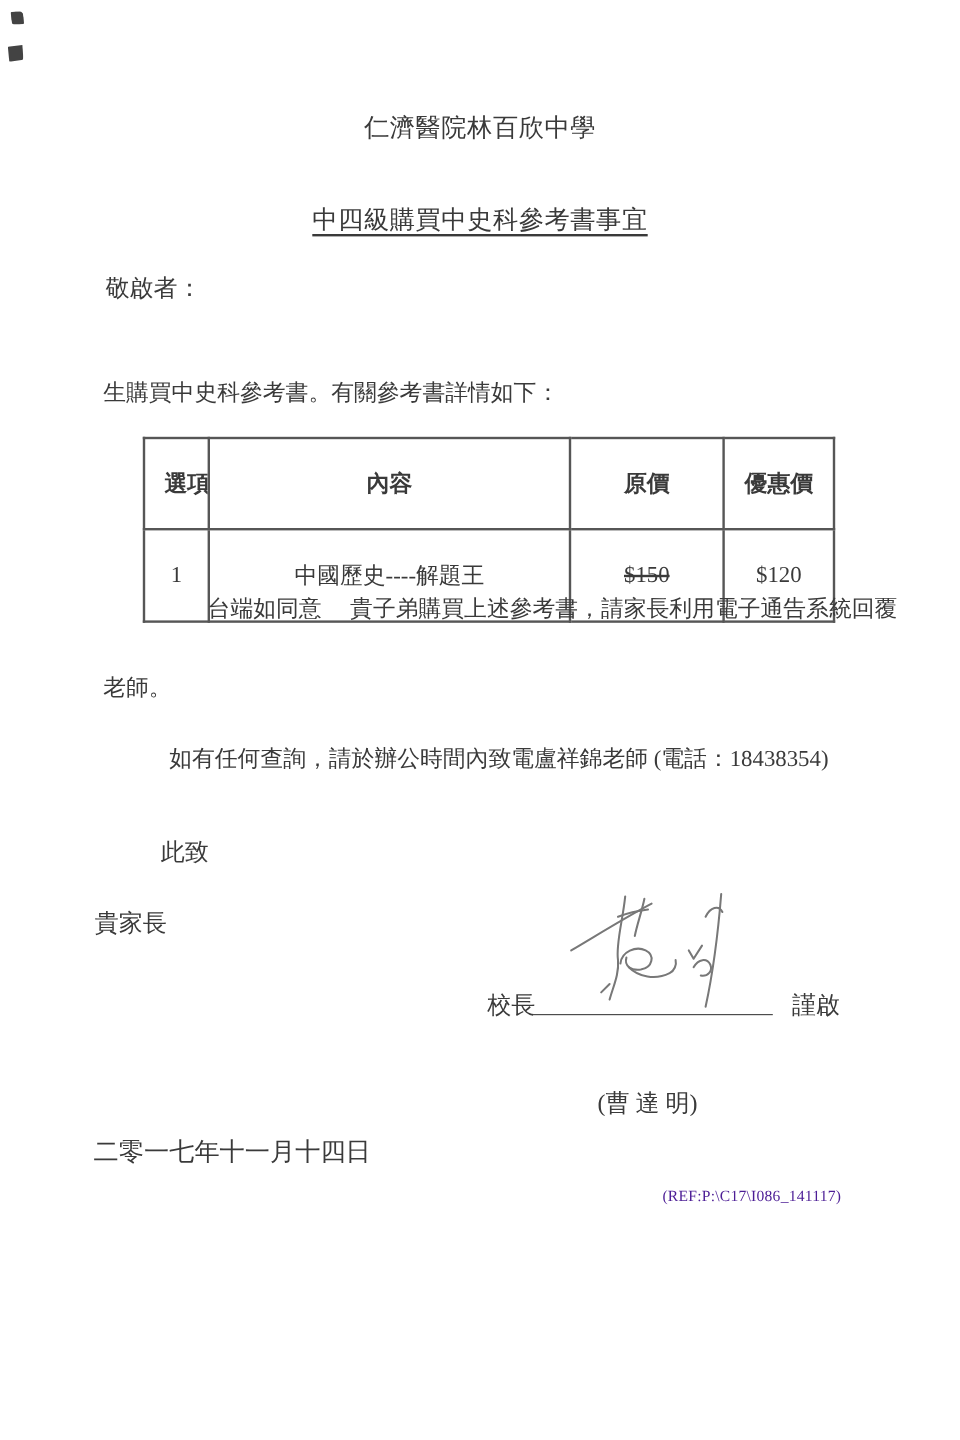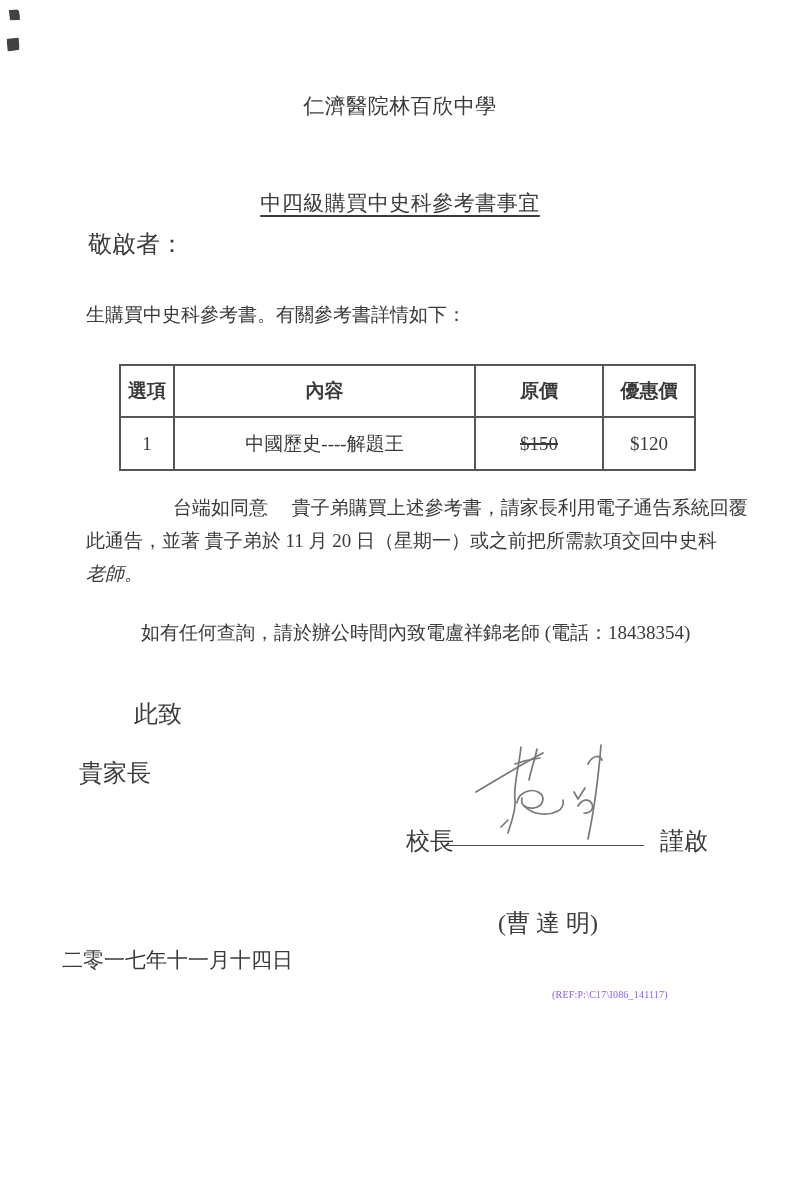--- a/index.html
+++ b/index.html
@@ -14,35 +14,35 @@
   }
   .line{
     position:absolute;
     white-space:pre;
     font-size:19px;
     line-height:1.25;
     color:#3a3a3a;
   }
   .centered{left:0;width:800px;text-align:center;}
   .hdr{font-size:21px;letter-spacing:0.5px;}
-  .subject{text-decoration:underline;text-underline-offset:5px;text-decoration-thickness:1.5px;margin-top:20px;}
-  .fs20{font-size:24px;}
+  .subject{text-decoration:underline;text-underline-offset:5px;text-decoration-thickness:1.5px;}
+  .fs20{font-size:20px;}
   .fs21{font-size:21px;}
-  .ref{font-size:10px;letter-spacing:0.2px;color:#8b5cf6;}
+  .ref{font-size:13px;letter-spacing:0.2px;color:#4c1d95;}
   
   table.booklist{
     position:absolute;left:119px;top:364px;
     width:575px;border-collapse:collapse;
     font-size:19px;color:#3a3a3a;
     table-layout:fixed;
   }
   table.booklist th,table.booklist td{
     border:2px solid #565656;
     text-align:center;vertical-align:middle;
-    padding:4px;overflow:hidden;white-space:nowrap;
+    padding:16px;overflow:hidden;white-space:nowrap;
   }
   table.booklist th{height:42px;font-weight:600;font-size:19px;}
   table.booklist td{height:43px;font-weight:400;}
   .strike{text-decoration:line-through;text-decoration-thickness:1.5px;}
   
   .sig-underline{
     position:absolute;left:444px;top:845px;width:200px;height:0;
     border-top:1.6px solid #4d4d4d;
   }
   .signature-svg{position:absolute;left:460px;top:742px;}
@@ -57,21 +57,21 @@
 <div class="page">
 
   <div class="artifact artifact-1"></div>
   <div class="artifact artifact-2"></div>
 
   <div class="line centered hdr" style="top:93px;">仁濟醫院林百欣中學</div>
   <div class="line centered hdr subject" style="top:170px;">中四級購買中史科參考書事宜</div>
 
   <div class="line fs20" style="left:88px;top:229px;">敬啟者：</div>
 
-  <div class="line" style="left:86px;top:303px;">生購買中史科參考書。有關參考書詳情如下：</div>
+  <div class="line" style="left:86px;top:316px;">生購買中史科參考書。有關參考書詳情如下：</div>
 
   <table class="booklist">
     <colgroup>
       <col style="width:54px;">
         <col style="width:301px;">
         <col style="width:128px;">
         <col style="width:92px;">
     </colgroup>
     <tbody>
         <tr>
@@ -83,22 +83,21 @@
     <tr>
       <td>1</td>
       <td>中國歷史----解題王</td>
       <td class="strike">$150</td>
       <td>$120</td>
     </tr>
   </tbody>
     </table>
 
   <div class="line" style="left:145px;top:496px;margin-left:28px;">台端如同意　 貴子弟購買上述參考書，請家長利用電子通告系統回覆</div>
-  <div class="line" style="left:86px;top:529px;">此通告，並著 貴子弟於 11 月 20 日（星期一）或之前把所需款項交回中史科</div>
-  <div class="line" style="left:86px;top:562px;font-style:italic;">老師。</div>
+  <div class="line" style="left:86px;top:562px;">老師。</div>
 
   <div class="line" style="left:141px;top:621px;">如有任何查詢，請於辦公時間內致電盧祥錦老師 (電話：18438354)</div>
 
   <div class="line fs20" style="left:134px;top:699px;">此致</div>
   <div class="line fs20" style="left:79px;top:735px;margin-top:23px;">貴家長</div>
 
   <svg class="signature-svg" width="160" height="106" viewBox="0 0 160 106">
     <g fill="none" stroke="#787878" stroke-width="1.7" stroke-linecap="round" stroke-linejoin="round">
       <path d="M16,50 C38,37 62,22 83,11"></path>
       <path d="M61,5 C59,25 53,45 55,58 C56,70 51,80 48,91 M48,78 l-7,7"></path>
@@ -110,17 +109,17 @@
       <path d="M141,3 C139,28 136,60 128,97"></path>
       <path d="M128,22 C132,14 139,12 142,18"></path>
       <path d="M118,64 C122,57 129,56 132,62 C134,67 130,72 124,71"></path>
     </g>
   </svg>
   <div class="line fs20" style="left:406px;top:826px;">校長</div>
   <div class="sig-underline"></div>
   <div class="line fs20" style="left:660px;top:826px;">謹啟</div>
   <div class="line fs20" style="left:498px;top:908px;">(曹 達 明)</div>
 
-  <div class="line fs21" style="left:62px;top:947px;">二零一七年十一月十四日</div>
+  <div class="line fs21" style="left:78px;top:947px;">二零一七年十一月十四日</div>
 
   <div class="line ref" style="left:552px;top:989px;">(REF:P:\C17\I086_141117)</div>
 
 </div>
 
 </body></html>

